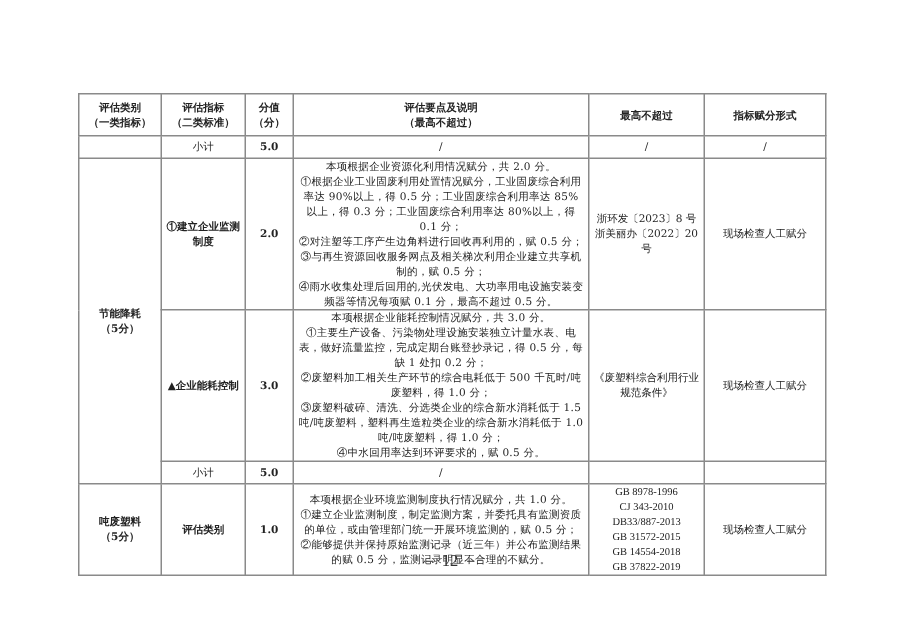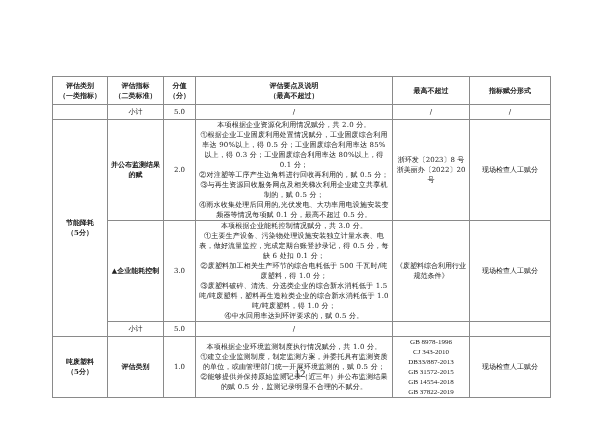--- a/index.html
+++ b/index.html
@@ -1,24 +1,24 @@
 <!DOCTYPE html>
 <html><head>
   <meta charset="utf-8">
   <style>
     html, body { margin: 0; padding: 0; background: #ffffff; }
     body { width: 600px; height: 424px; position: relative; overflow: hidden;
       font-family: "DejaVu Serif", "Liberation Serif", serif; color: #222; }
-    table.doc { position: absolute; left: 52px; top: 76px; width: 498px;
+    table.doc { position: absolute; left: 52px; top: 62px; width: 498px;
       border-collapse: collapse; table-layout: fixed; }
     table.doc td, table.doc th { border: 1px solid #8a8a8a; padding: 0 3px;
       vertical-align: middle; text-align: center; font-size: 7px; line-height: 10px; }
     th { font-weight: bold; font-family: "DejaVu Sans", "Liberation Sans", sans-serif; font-size: 7px; }
     td.desc { text-align: left; font-size: 6.6px; line-height: 9.8px; letter-spacing: 0.2px; }
-    td.score { font-weight: normal; font-size: 7px; }
+    td.score { font-weight: bold; font-size: 7px; }
     td.bold { font-weight: bold; }
     .ref { font-family: Liberation Serif, serif; font-size: 6.8px; line-height: 8.6px; }
     .pageno { position: absolute; left: 0; width: 600px; top: 366px; text-align: center;
       font-size: 11px; font-family: "Liberation Serif", serif; color: #333; }
   </style>
 </head>
 <body>
 
 <table class="doc">
   <colgroup>
@@ -46,36 +46,36 @@
     <td></td>
     <td>小计</td>
     <td class="score">5.0</td>
     <td class="desc">/</td>
     <td>/</td>
     <td>/</td>
   </tr>
   <tr style="height:88px">
     <td rowspan="3" class="bold" style="white-space:pre-line">节能降耗
 （5分）</td>
-    <td class="bold">并公布监测结果的赋</td>
+    <td class="bold">①建立企业监测制度</td>
     <td class="score">2.0</td>
     <td class="desc" style="white-space:pre-line">本项根据企业资源化利用情况赋分，共 2.0 分。
 ①根据企业工业固废利用处置情况赋分，工业固废综合利用率达 90%以上，得 0.5 分；工业固废综合利用率达 85%以上，得 0.3 分；工业固废综合利用率达 80%以上，得 0.1 分；
 ②对注塑等工序产生边角料进行回收再利用的，赋 0.5 分；
 ③与再生资源回收服务网点及相关梯次利用企业建立共享机制的，赋 0.5 分；
 ④雨水收集处理后回用的,光伏发电、大功率用电设施安装变频器等情况每项赋 0.1 分，最高不超过 0.5 分。</td>
     <td style="white-space:pre-line">浙环发〔2023〕8 号
 浙美丽办〔2022〕20 号</td>
     <td>现场检查人工赋分</td>
   </tr>
   <tr style="height:98px">
     <td class="bold">▲企业能耗控制</td>
     <td class="score">3.0</td>
     <td class="desc" style="white-space:pre-line">本项根据企业能耗控制情况赋分，共 3.0 分。
-①主要生产设备、污染物处理设施安装独立计量水表、电表，做好流量监控，完成定期台账登抄录记，得 0.5 分，每缺 6 处扣 0.1 分；
+①主要生产设备、污染物处理设施安装独立计量水表、电表，做好流量监控，完成定期台账登抄录记，得 0.5 分，每缺 1 处扣 0.2 分；
 ②废塑料加工相关生产环节的综合电耗低于 500 千瓦时/吨废塑料，得 1.0 分；
 ③废塑料破碎、清洗、分选类企业的综合新水消耗低于 1.5 吨/吨废塑料，塑料再生造粒类企业的综合新水消耗低于 1.0 吨/吨废塑料，得 1.0 分；
 ④中水回用率达到环评要求的，赋 0.5 分。</td>
     <td>《废塑料综合利用行业规范条件》</td>
     <td>现场检查人工赋分</td>
   </tr>
   <tr style="height:15px">
     <td>小计</td>
     <td class="score">5.0</td>
     <td class="desc">/</td>

